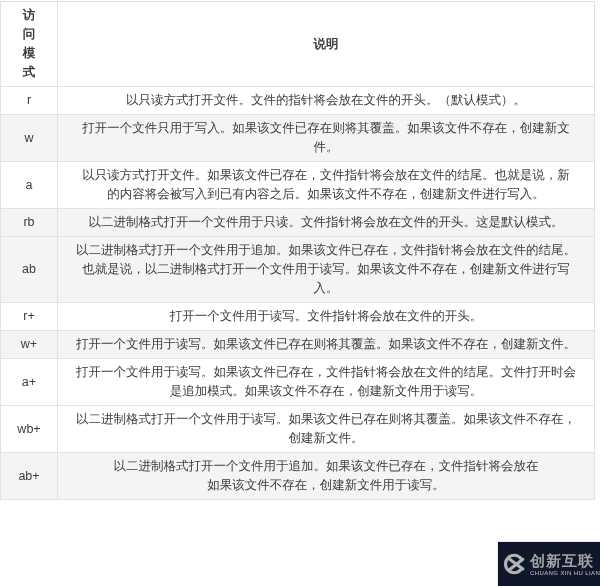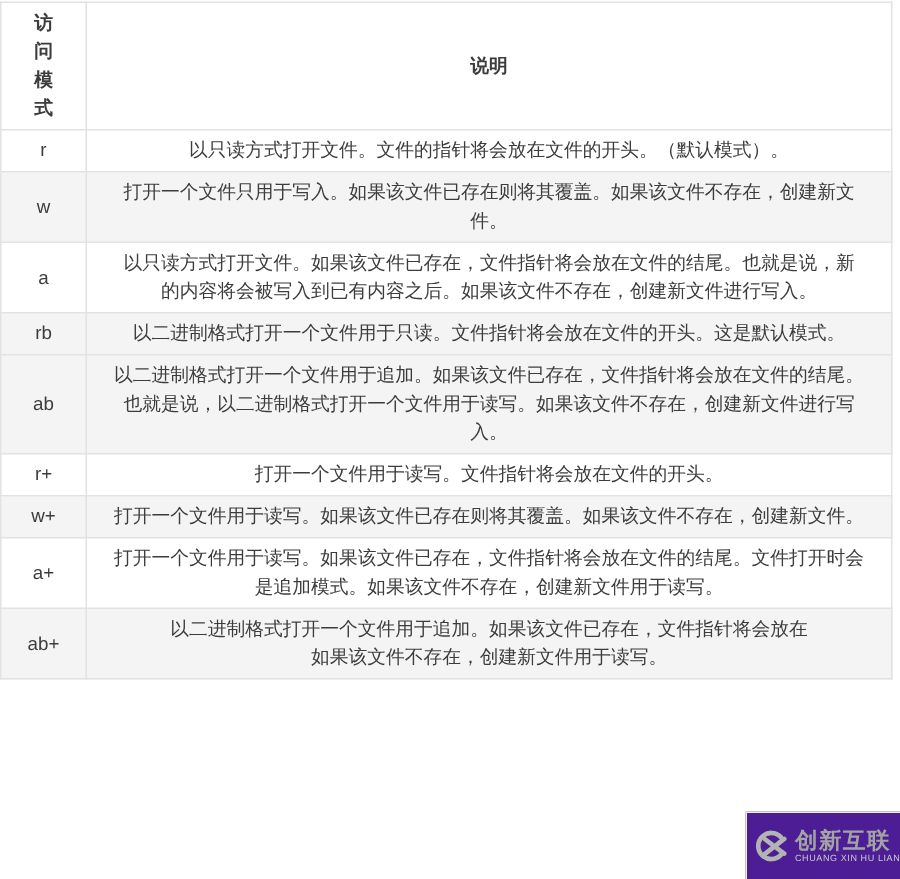--- a/index.html
+++ b/index.html
@@ -25,21 +25,21 @@
   thead th{font-weight:bold;background:#ffffff;}
   th.mode-h{white-space:pre-line;padding:7px 2px;line-height:19px;height:76px;}
   td.mode{padding:4px 2px;}
   td.desc{white-space:pre-line;}
   tr.alt{background:#f4f4f4;}
   tr.plain{background:#ffffff;}
 
   .watermark{
     position:absolute;right:0;bottom:0;
     width:103px;height:45px;
-    background:#4c1d95;
+    background:#0f172a;
     border-left:1px solid #ededed;
     border-top:1px solid #ededed;
     box-sizing:border-box;
     display:flex;align-items:center;
     padding:0 3px 0 5px;
   }
   .wm-logo{flex:0 0 auto;margin-right:3px;}
   .wm-text{display:flex;flex-direction:column;justify-content:center;min-width:0;}
   .wm-name{
     font-size:15px;font-weight:bold;color:#a3a3a3;
@@ -98,20 +98,25 @@
     </tr>
     <tr class="alt">
       <td class="mode">w+</td>
       <td class="desc">打开一个文件用于读写。如果该文件已存在则将其覆盖。如果该文件不存在，创建新文件。</td>
     </tr>
     <tr class="plain">
       <td class="mode">a+</td>
       <td class="desc">打开一个文件用于读写。如果该文件已存在，文件指针将会放在文件的结尾。文件打开时会
 是追加模式。如果该文件不存在，创建新文件用于读写。</td>
     </tr>
+    <tr class="plain">
+      <td class="mode">wb+</td>
+      <td class="desc">以二进制格式打开一个文件用于读写。如果该文件已存在则将其覆盖。如果该文件不存在，
+创建新文件。</td>
+    </tr>
     <tr class="alt">
       <td class="mode">ab+</td>
       <td class="desc">以二进制格式打开一个文件用于追加。如果该文件已存在，文件指针将会放在
 如果该文件不存在，创建新文件用于读写。</td>
     </tr>
   </tbody>
 </table>
 
 <div class="watermark">
   <svg class="wm-logo" width="24" height="24" viewBox="0 0 24 24" aria-hidden="true">

